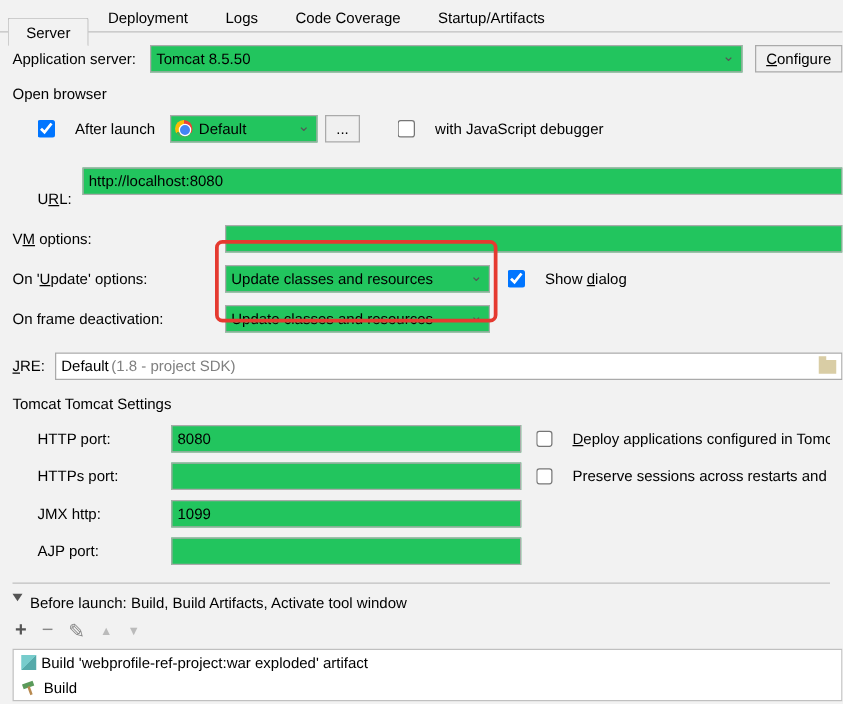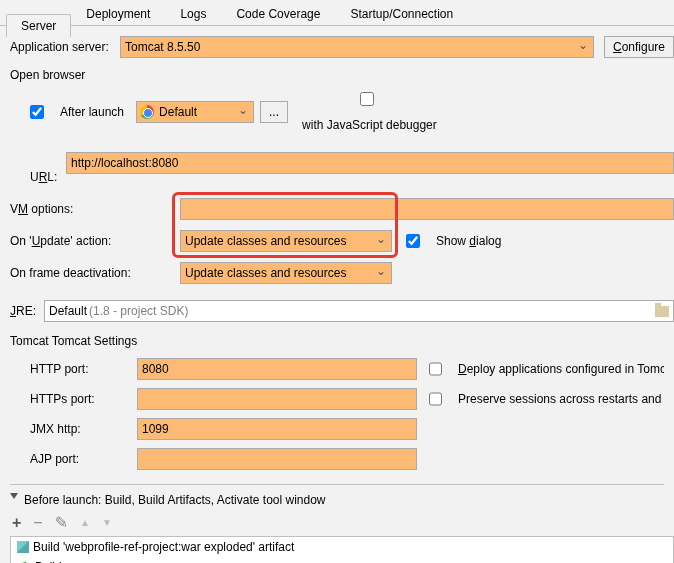--- a/index.html
+++ b/index.html
@@ -44,21 +44,21 @@
     align-items: center;
     margin-bottom: 10px;
   }
   .label {
     white-space: nowrap;
   }
   .underline { text-decoration: underline; }
   select, input[type="text"] {
     height: 22px;
     border: 1px solid #aaa;
-    background: #fdba74;
+    background: #22c55e;
     font-family: inherit;
     font-size: 12px;
     padding: 0 4px;
   }
   select { padding-right: 18px; }
   button.small {
     height: 22px;
     min-width: 28px;
     border: 1px solid #aaa;
     background: #f0f0f0;
@@ -223,21 +223,21 @@
   .chk-row { display: flex; align-items: center; gap: 12px; }
 </style>
 </head>
 <body>
 
 <div class="tabs">
   <div class="tab active">Server</div>
   <div class="tab">Deployment</div>
   <div class="tab">Logs</div>
   <div class="tab">Code Coverage</div>
-  <div class="tab">Startup/Connection</div>
+  <div class="tab">Startup/Artifacts</div>
 </div>
 
 <div class="content">
 
   <div class="row">
     <span class="label" style="width:110px;">Application server:</span>
     <span class="sel-wrap" style="flex:1; margin-right:10px;">
       <select style="width:100%;">
         <option>Tomcat 8.5.50</option>
       </select>
@@ -252,21 +252,21 @@
       <input type="checkbox" checked="" style="">
       <span>After launch</span>
     </label>
     <span class="sel-wrap" style="width:118px; margin-right:6px;">
       <select style="width:100%; padding-left:22px;">
         <option>Default</option>
       </select>
       <span class="browser-icon" style="position:absolute;left:4px;top:4px;"></span>
     </span>
     <button class="small">...</button>
-    <label class="chk-row" style="margin-left:14px;flex-direction:column;">
+    <label class="chk-row" style="margin-left:30px;">
       <input type="checkbox" style="">
       <span>with JavaScript debugger</span>
     </label>
   </div>
 
   <div class="row indent1">
     <span class="label" style="width:36px;margin-top:28px;">
       <span>U</span><span class="underline">R</span><span>L:</span>
     </span>
     <input type="text" style="flex: 1 1 0%; margin-right: -10px;" value="http://localhost:8080">
@@ -274,21 +274,21 @@
 
   <div class="row" style="margin-top:14px;">
     <span class="label" style="width:170px;">
       <span>V</span><span class="underline">M</span><span> options:</span>
     </span>
     <input type="text" style="flex: 1 1 0%; margin-right: -10px;">
   </div>
 
   <div class="row">
     <span class="label" style="width:170px;">
-      <span>On '</span><span class="underline">U</span><span>pdate' action:</span>
+      <span>On '</span><span class="underline">U</span><span>pdate' options:</span>
     </span>
     <span class="sel-wrap" style="width:212px; margin-right:14px;">
       <select style="width:100%;">
         <option>Update classes and resources</option>
       </select>
     </span>
     <label class="chk-row">
       <input type="checkbox" checked="" style="">
       <span><span>Show </span><span class="underline">d</span><span>ialog</span></span>
     </label>

